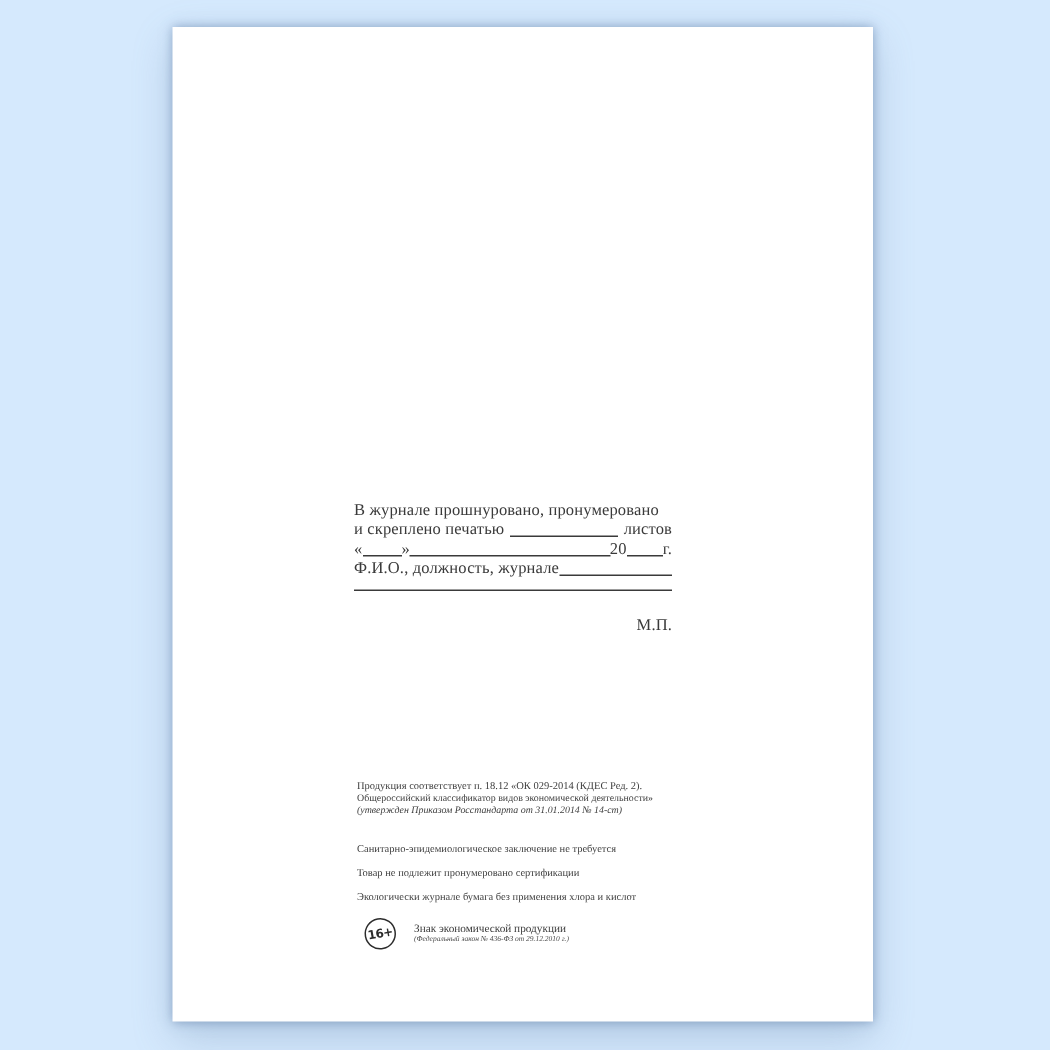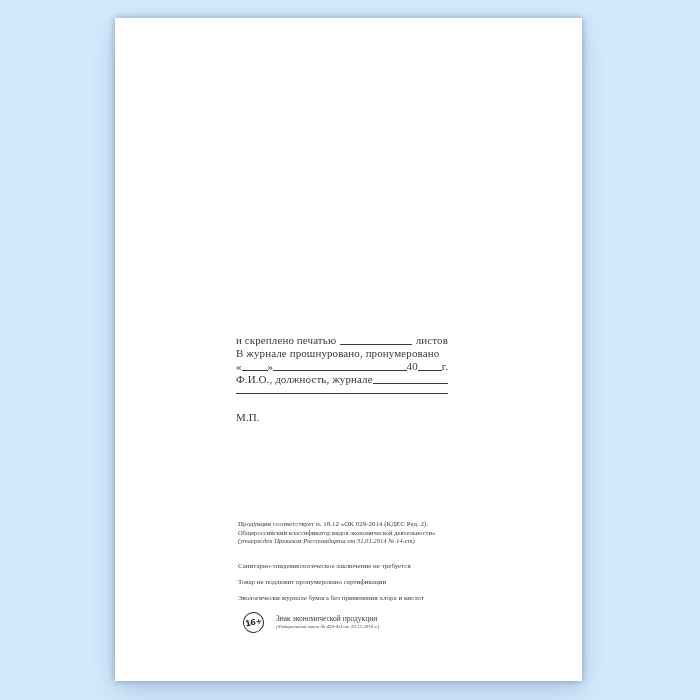--- a/index.html
+++ b/index.html
@@ -51,21 +51,21 @@
   .w26 { width: 26px; }
   .w24 { width: 24px; }
   .gap-r { margin-right: 4px; }
   .gap-l { margin-left: 4px; }
   .rule {
     border-top: 1px solid #3a3a3a;
     margin-top: 7px;
     height: 0;
   }
   .mp {
-    text-align: left;
+    text-align: right;
     margin-top: 17px;
     font-size: 11px;
     line-height: 13px;
   }
   
   .compliance {
     position: absolute;
     left: 123px;
     top: 502px;
     width: 240px;
@@ -121,33 +121,33 @@
   .age-law   { font-size: 5px;   line-height: 6.5px; font-style: italic; color: #4a4a4a; }
 </style>
 </head>
 <body>
 
 <div class="scene">
   <div class="paper">
 
     <div class="stamp-note">
       <div class="row">
+        <span>В журнале прошнуровано, пронумеровано</span>
+      </div>
+      <div class="row">
         <span class="gap-r">и скреплено печатью</span>
         <span class="blank grow"></span>
         <span class="gap-l">листов</span>
-      </div>
-      <div class="row">
-        <span>В журнале прошнуровано, пронумеровано</span>
       </div>
       <div class="row">
         <span>«</span>
         <span class="blank w26"></span>
         <span>»</span>
         <span class="blank grow"></span>
-        <span>40</span>
+        <span>20</span>
         <span class="blank w24"></span>
         <span>г.</span>
       </div>
       <div class="row">
         <span>Ф.И.О., должность, журнале</span>
         <span class="blank grow"></span>
       </div>
       <div class="rule"></div>
       <div class="mp">М.П.</div>
     </div>

